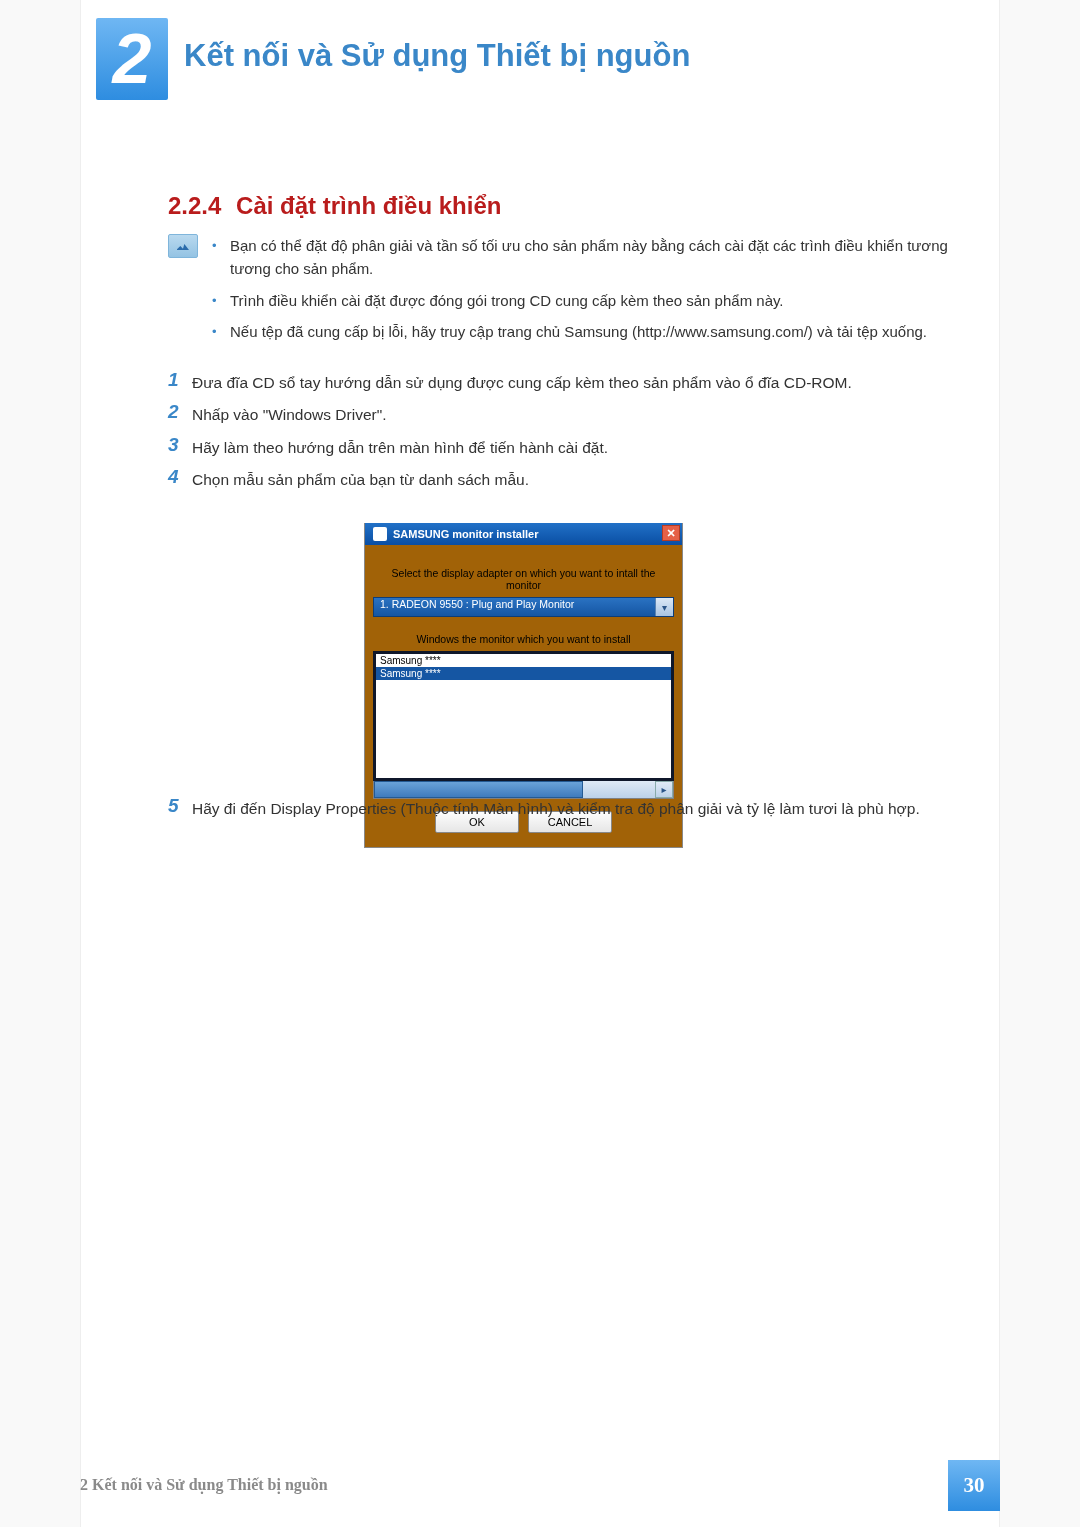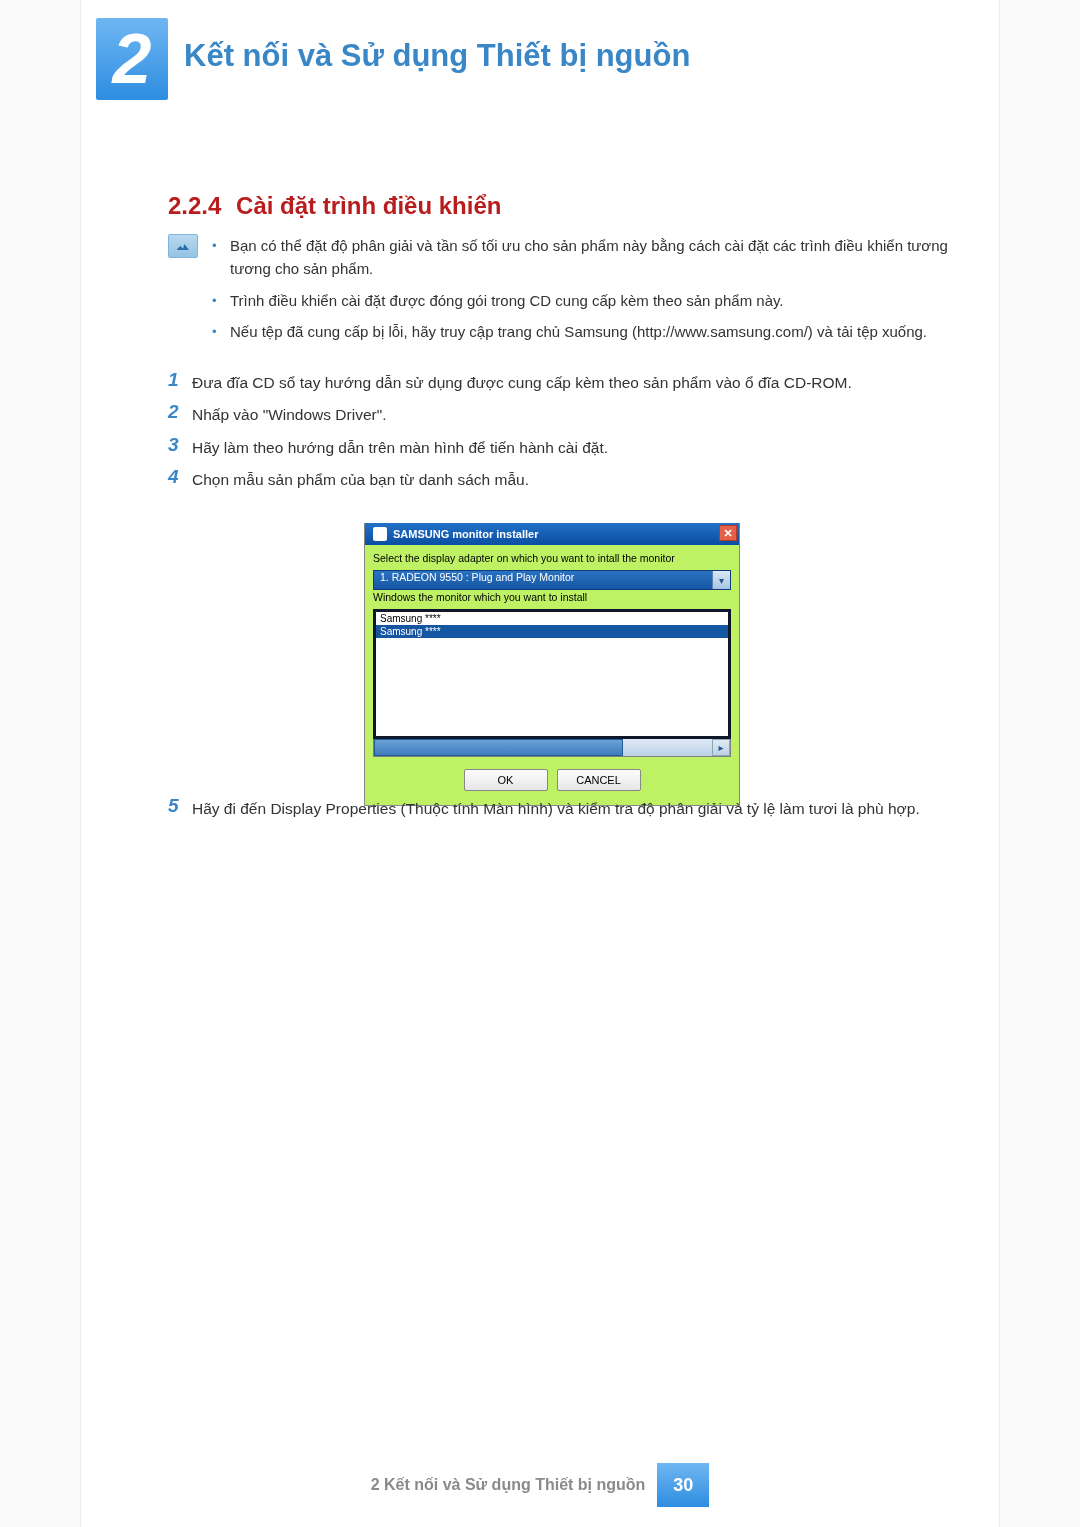--- a/index.html
+++ b/index.html
@@ -124,24 +124,24 @@
     font-weight: 600;
     color: #3a87c8;
     line-height: 1.1;
   }
   .step-txt { flex: 1 1 auto; padding-top: 1px; }
   
   .dialog-wrap {
     margin: 32px 0 24px 196px;
   }
   .dialog {
-    width: 376px;
+    width: 319px;
     border: 1px solid #888;
     border-top: none;
-    background: #bef264;
+    background: #a16207;
     font-size: 11px;
     color: #000;
   }
   .dlg-title {
     height: 22px;
     background: linear-gradient(to bottom,#2171c7,#0a4ea3);
     display: flex;
     align-items: center;
     padding: 0 2px 0 8px;
     color: #fff;
@@ -157,21 +157,21 @@
   .dlg-close {
     position: absolute;
     right: 2px; top: 2px;
     width: 18px; height: 16px;
     background: #e56047;
     border: 1px solid #b63b24;
     display:flex;align-items:center;justify-content:center;
     font-size:11px;font-weight:700;color:#fff;
   }
   .dlg-body { padding: 6px 8px 0; }
-  .dlg-prompt { font-size: 10.5px; margin: 1px 0 6px; }
+  .dlg-prompt { text-align:center; font-size: 10.5px; margin: 16px 0 6px; }
   .dlg-combo {
     display:flex; align-items:flex-start;
     background: linear-gradient(to bottom,#2a72c2,#1556a3);
     color:#fff; height:20px; border:1px solid #0d3d78;
     position:relative;
     padding-left:6px;
     font-size:10.5px;
   }
   .dlg-combo .arrow {
     position:absolute; right:0; top:0; bottom:0; width:18px;
@@ -230,35 +230,36 @@
     width: 808px;
   }
   
   .footer {
     position: absolute;
     left: 80px;
     right: 80px;
     bottom: 20px;
     height: 44px;
     display: flex;
-    justify-content: center;
+    justify-content: space-between;
     align-items: center;
+    font-family: Liberation Serif, serif;
   }
   .footer-text {
     font-size: 16px;
     font-weight: 700;
     color: #8a8a8a;
     margin-right: 12px;
   }
   .footer-page {
     width: 52px;
-    height: 44px;
+    height: 51px;
     background: linear-gradient(to bottom,#6fb7f3,#2e8de0);
     color: #fff;
-    font-size: 18px;
+    font-size: 21px;
     font-weight: 700;
     display: flex;
     align-items: center;
     justify-content: center;
   }
 </style>
 </head>
 <body>
 
 <div class="page-bg"></div>

